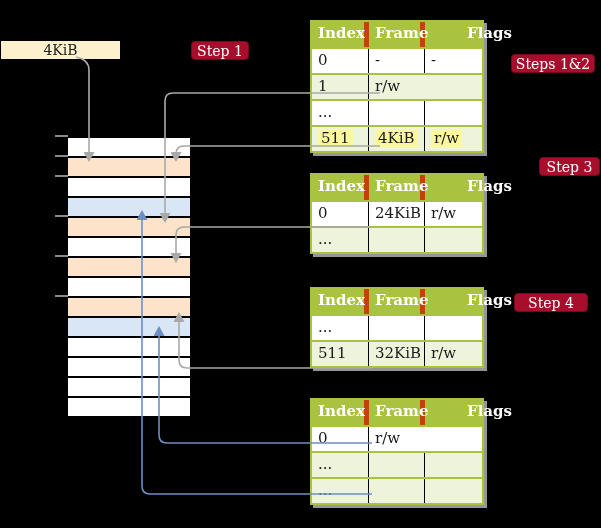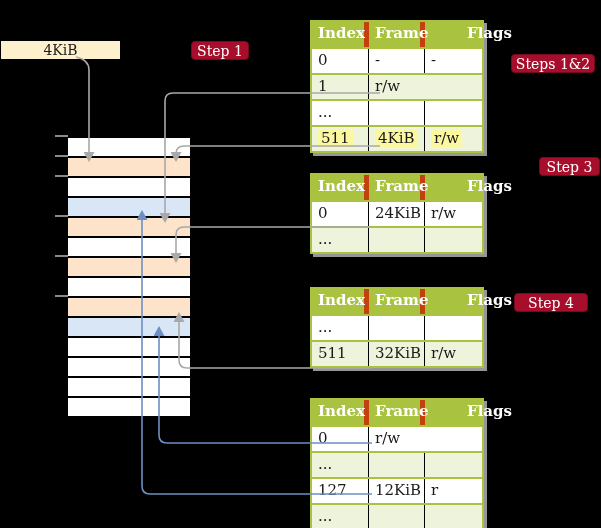--- a/index.html
+++ b/index.html
@@ -161,25 +161,20 @@
         <div class="pt-hcell">Flags</div>
       </div>
       <div class="pt-row">
         <div class="pt-cell"><span>0</span></div>
         <div class="pt-cell"><span>r/w</span></div>
       </div>
       <div class="pt-row shaded">
         <div class="pt-cell"><span>...</span></div>
         <div class="pt-cell"></div>
         <div class="pt-cell"></div>
-      </div>
-      <div class="pt-row">
-        <div class="pt-cell"><span>127</span></div>
-        <div class="pt-cell"><span>12KiB</span></div>
-        <div class="pt-cell"><span>r</span></div>
       </div>
       <div class="pt-row shaded">
         <div class="pt-cell"><span>...</span></div>
         <div class="pt-cell"></div>
         <div class="pt-cell"></div>
       </div>
     </div>
 
   <svg id="arrows" width="601" height="528" viewBox="0 0 601 528">
     <defs>

